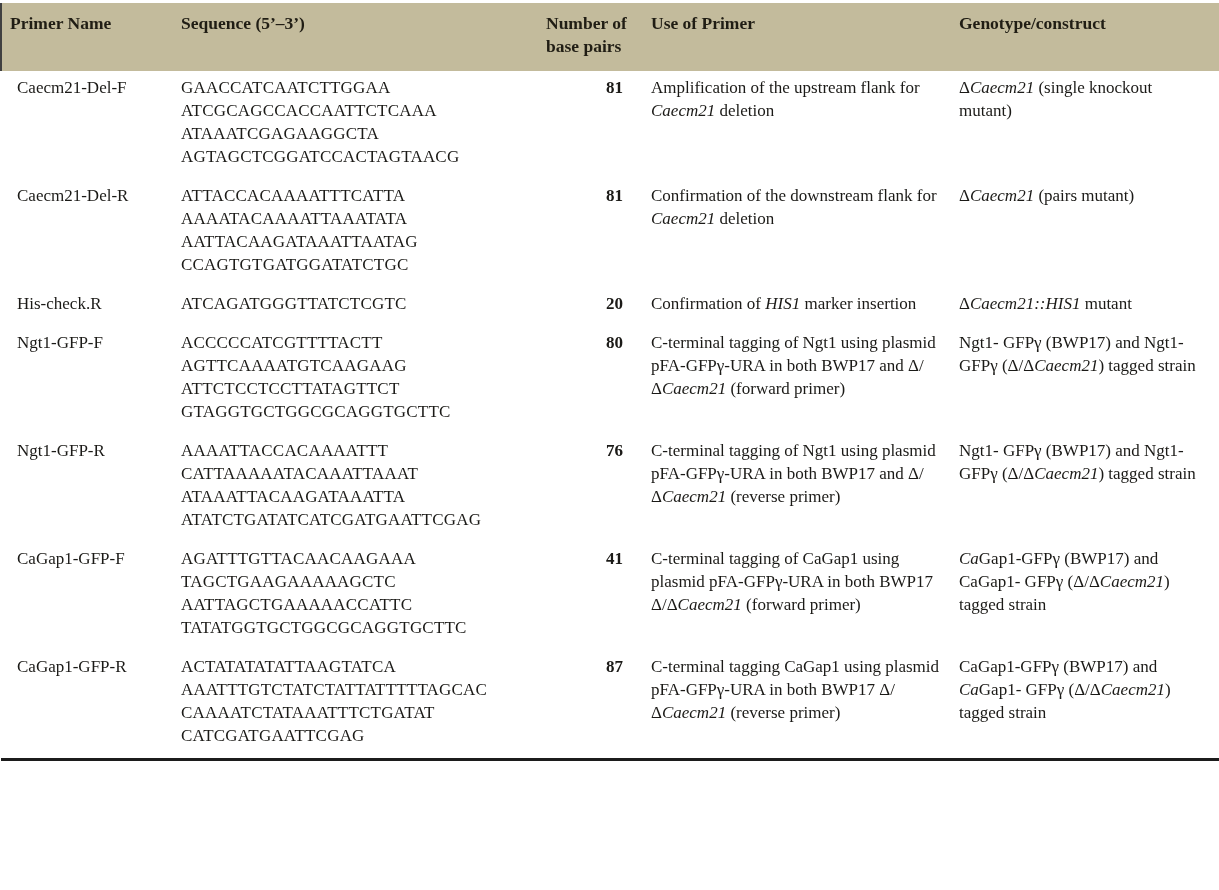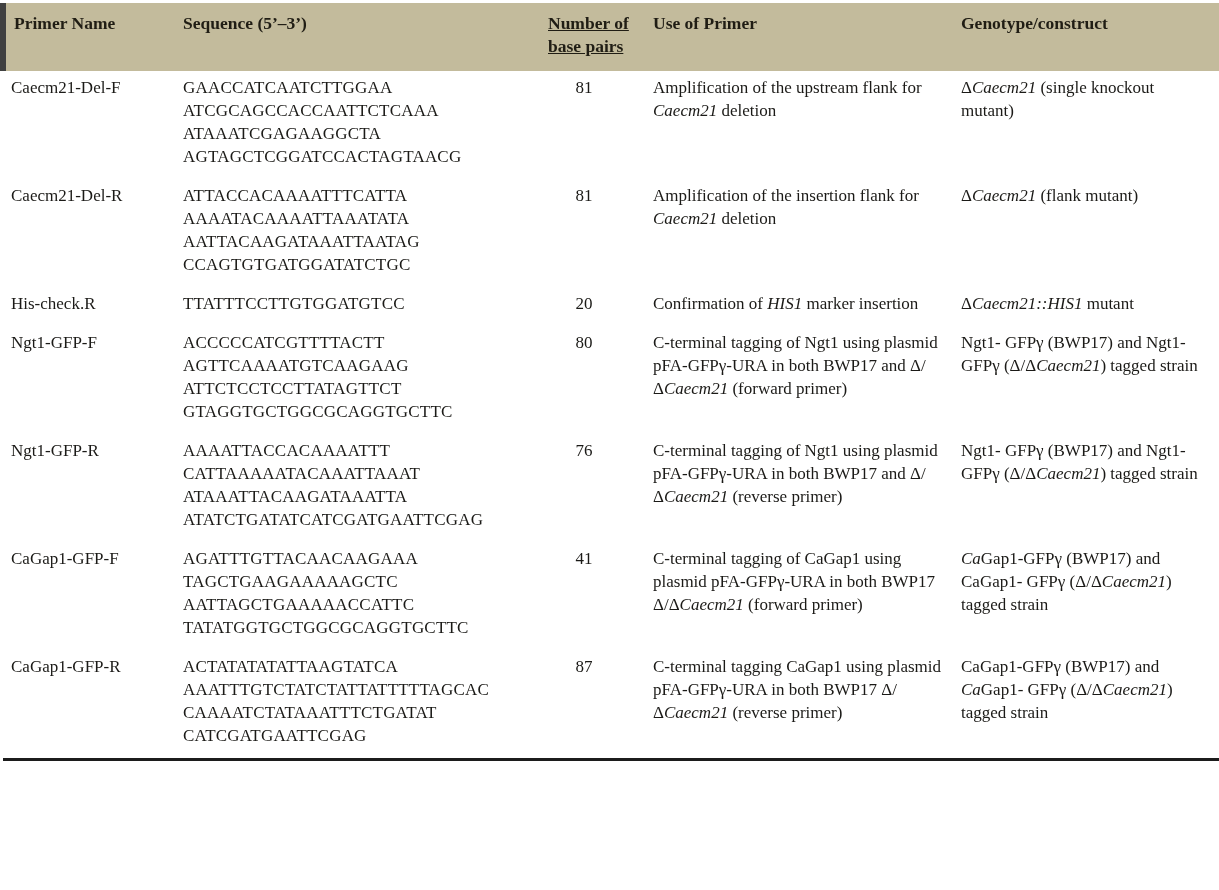--- a/index.html
+++ b/index.html
@@ -25,29 +25,29 @@
   }
   thead th {
     background: #c3bb9c;
     text-align: left;
     vertical-align: top;
     font-weight: bold;
     font-size: 17.5px;
     padding: 9px 6px 13px 0;
     color: #201d14;
   }
-  thead th.c1 { padding-left: 8px; border-left: 6px solid #404040; }
-  thead th.c3 { padding-left: 5px; text-decoration: underline; }
+  thead th.c1 { padding-left: 8px; border-left: 2px solid #404040; }
+  thead th.c3 { padding-left: 5px; }
   tbody td {
     vertical-align: top;
     padding: 5px 12px 11px 0;
   }
-  tbody td.c1 { padding-left: 8px; }
+  tbody td.c1 { padding-left: 16px; }
   tbody td.c2 { letter-spacing: 0.2px; }
-  tbody td.c3 { text-align: center; padding-right: 28px; }
+  tbody td.c3 { text-align: right; padding-right: 28px; font-weight: bold; }
   i { }
 </style>
 </head>
 <body>
 
 <div class="page">
   <table class="primer-table">
     <colgroup>
       <col style="width:180px">
       <col style="width:360px">
@@ -69,26 +69,26 @@
     <td class="c1">Caecm21-Del-F</td>
     <td class="c2">GAACCATCAATCTTGGAA<br>ATCGCAGCCACCAATTCTCAAA<br>ATAAATCGAGAAGGCTA<br>AGTAGCTCGGATCCACTAGTAACG</td>
     <td class="c3">81</td>
     <td class="c4"><span>Amplification of the upstream flank for </span><i>Caecm21</i><span> deletion</span></td>
     <td class="c5"><span>Δ</span><i>Caecm21</i><span> (single knockout mutant)</span></td>
   </tr>
         <tr>
     <td class="c1">Caecm21-Del-R</td>
     <td class="c2">ATTACCACAAAATTTCATTA<br>AAAATACAAAATTAAATATA<br>AATTACAAGATAAATTAATAG<br>CCAGTGTGATGGATATCTGC</td>
     <td class="c3">81</td>
-    <td class="c4"><span>Amplification of the insertion flank for </span><i>Caecm21</i><span> deletion</span></td>
-    <td class="c5"><span>Δ</span><i>Caecm21</i><span> (flank mutant)</span></td>
+    <td class="c4"><span>Confirmation of the downstream flank for </span><i>Caecm21</i><span> deletion</span></td>
+    <td class="c5"><span>Δ</span><i>Caecm21</i><span> (pairs mutant)</span></td>
   </tr>
         <tr>
     <td class="c1">His-check.R</td>
-    <td class="c2">TTATTTCCTTGTGGATGTCC</td>
+    <td class="c2">ATCAGATGGGTTATCTCGTC</td>
     <td class="c3">20</td>
     <td class="c4"><span>Confirmation of </span><i>HIS1</i><span> marker insertion</span></td>
     <td class="c5"><span>Δ</span><i>Caecm21::HIS1</i><span> mutant</span></td>
   </tr>
         <tr>
     <td class="c1">Ngt1-GFP-F</td>
     <td class="c2">ACCCCCATCGTTTTACTT<br>AGTTCAAAATGTCAAGAAG<br>ATTCTCCTCCTTATAGTTCT<br>GTAGGTGCTGGCGCAGGTGCTTC</td>
     <td class="c3">80</td>
     <td class="c4"><span>C-terminal tagging of Ngt1 using plasmid pFA-GFPγ-URA in both BWP17 and Δ/Δ</span><i>Caecm21</i><span> (forward primer)</span></td>
     <td class="c5"><span>Ngt1- GFPγ (BWP17) and Ngt1- GFPγ (Δ/Δ</span><i>Caecm21</i><span>) tagged strain</span></td>

